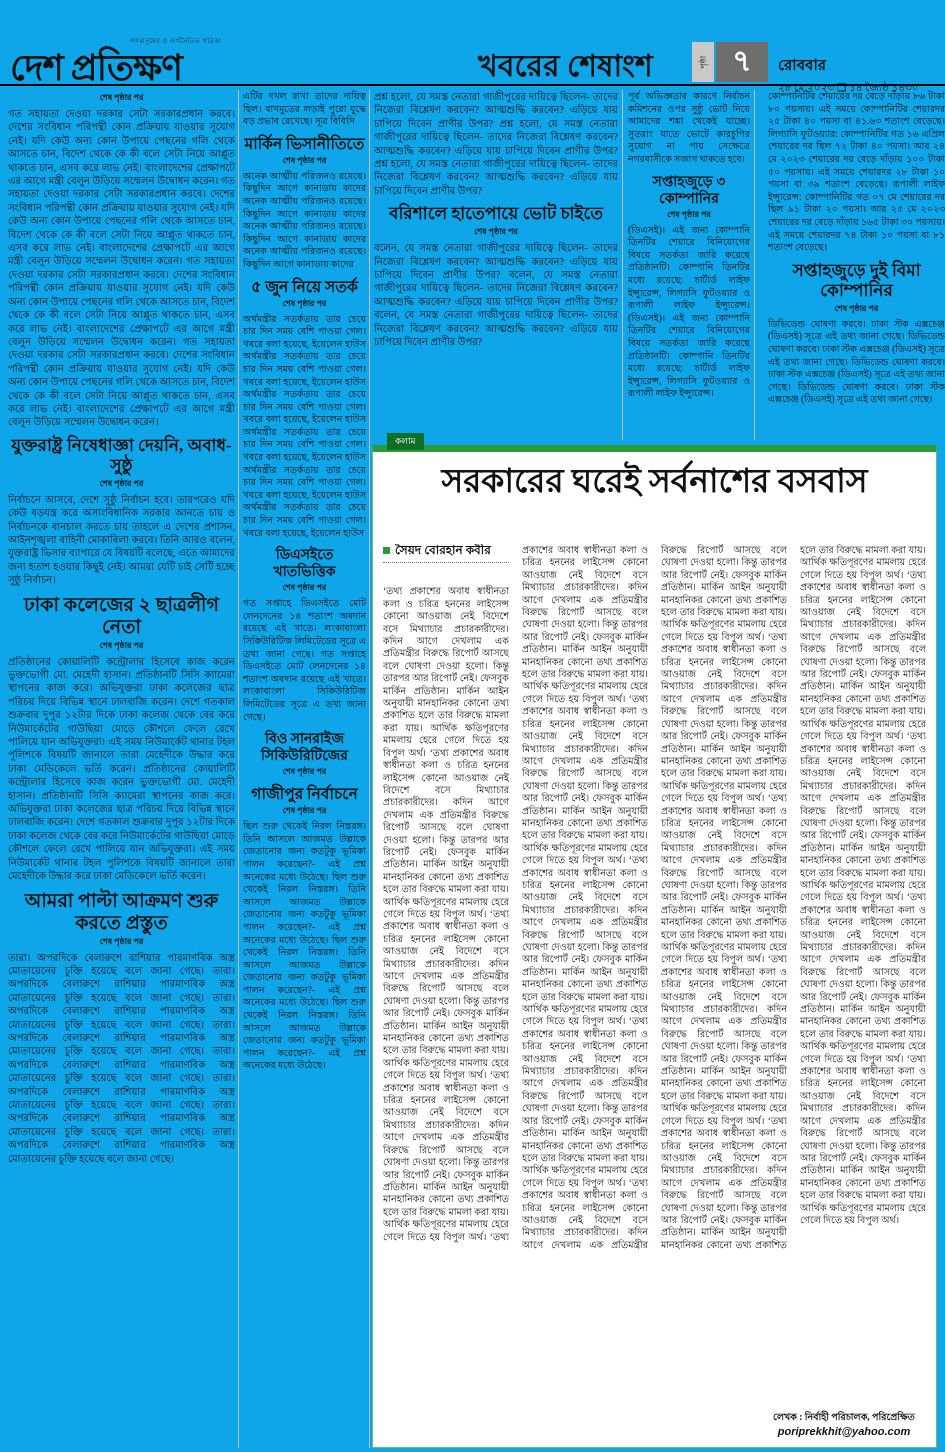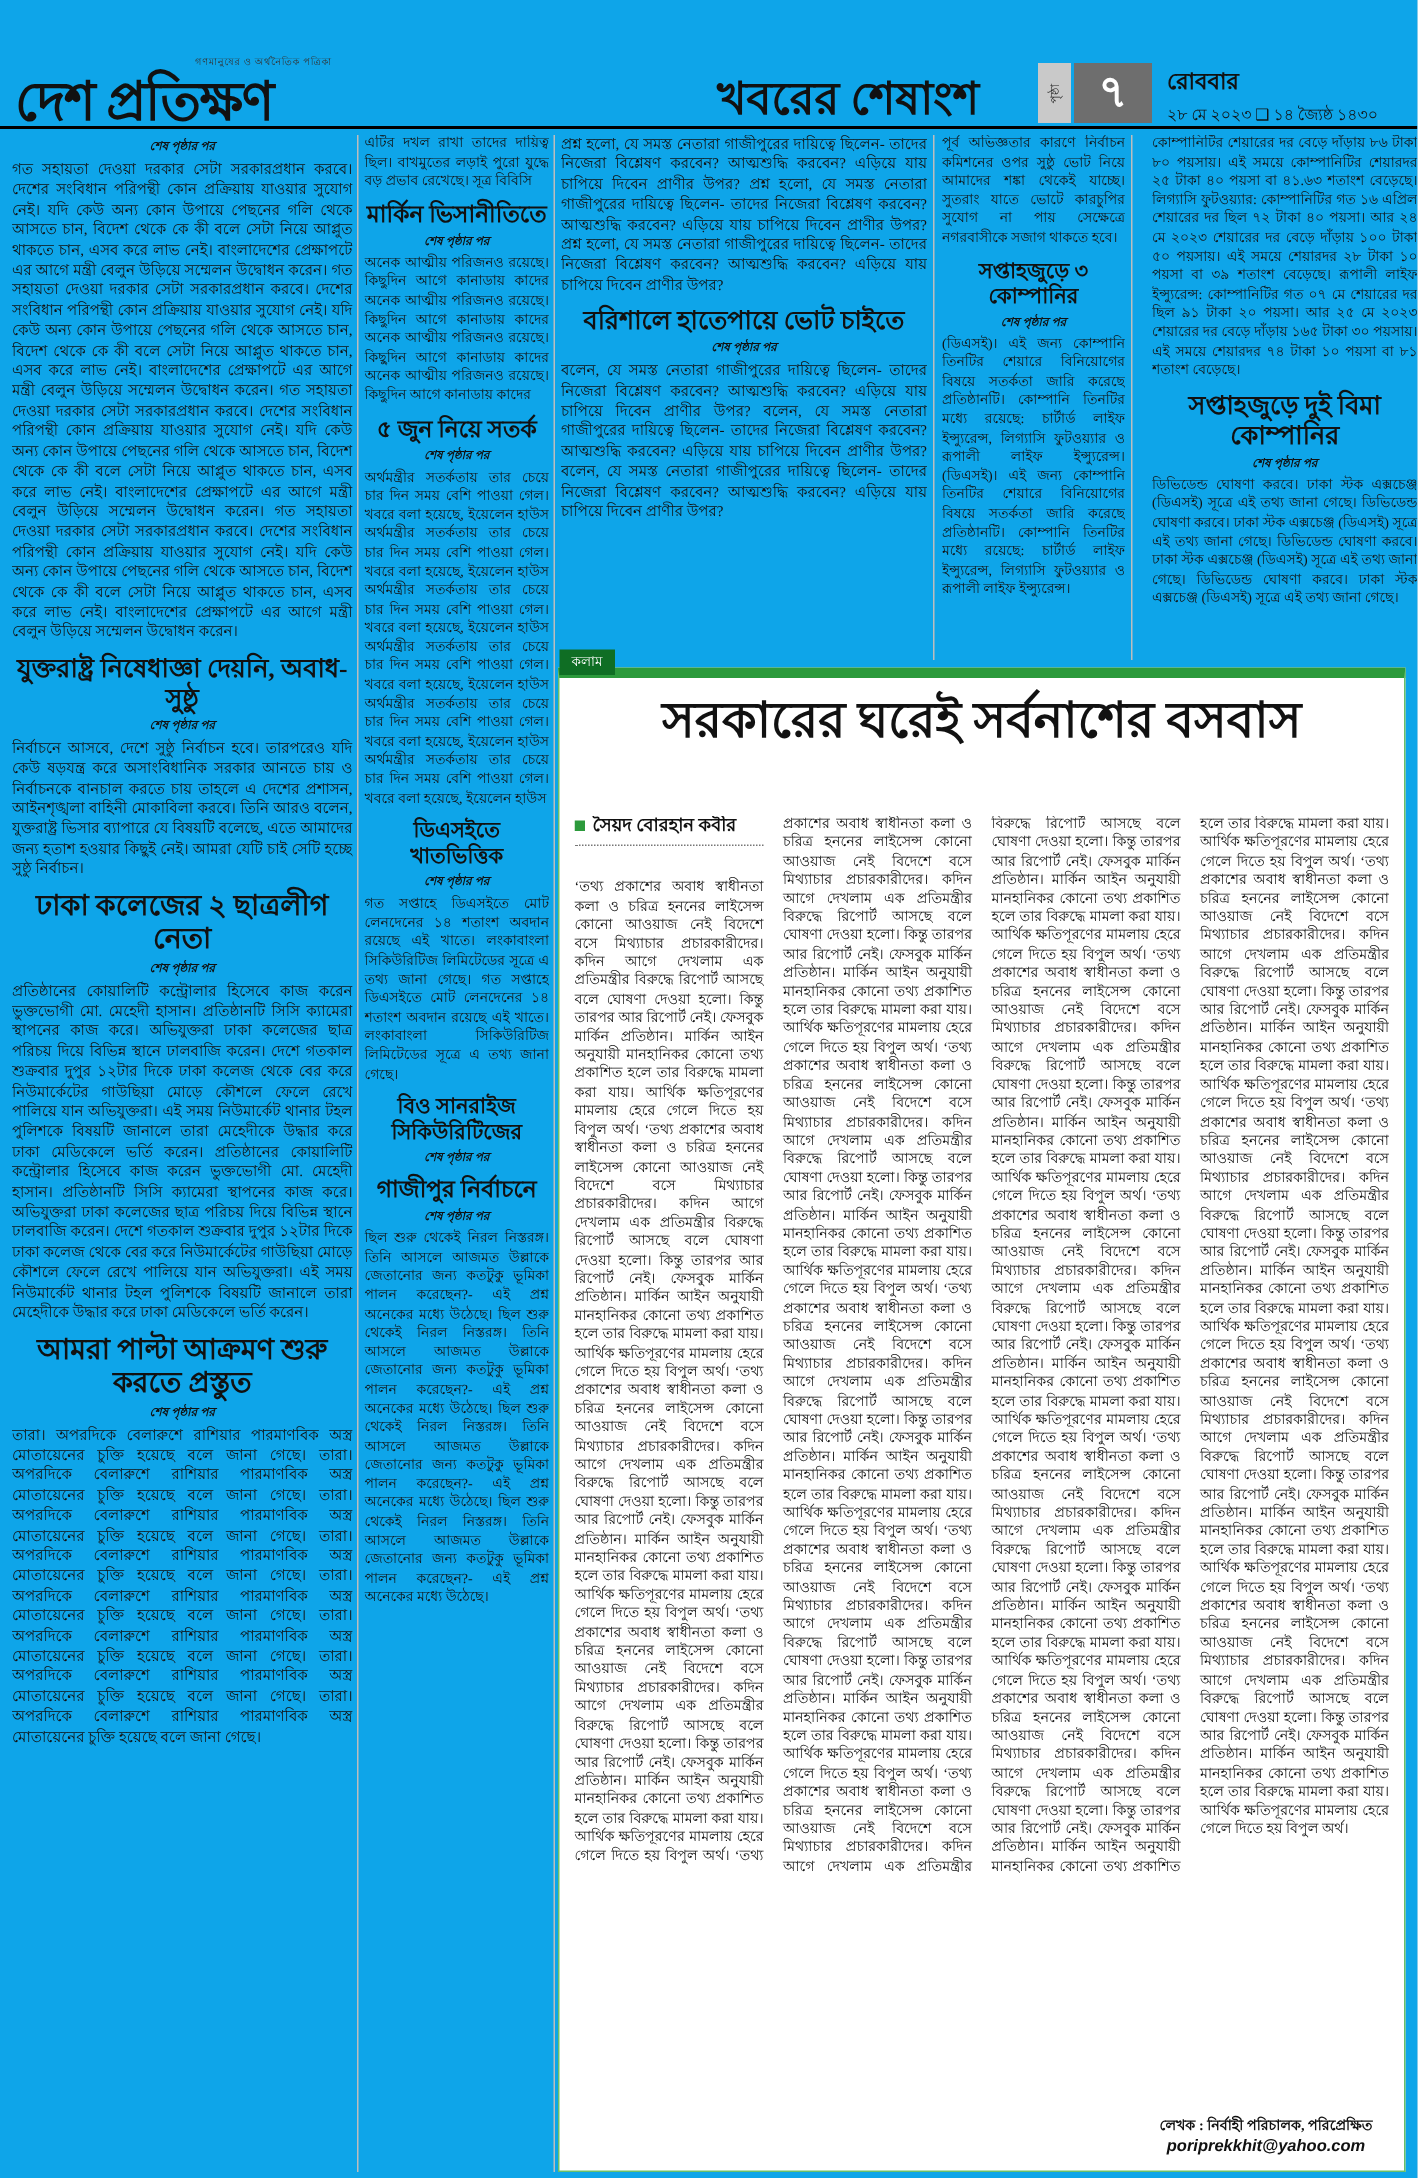--- a/index.html
+++ b/index.html
@@ -9,42 +9,42 @@
   #hdr{position:absolute;left:0;top:0;width:945px;height:84px;border-bottom:2px solid #000;}
   #tagline{position:absolute;left:130px;top:36px;font-size:6.5px;color:#333;letter-spacing:.5px;}
   #masthead{position:absolute;left:10px;top:40px;font-size:36px;font-weight:bold;letter-spacing:-1px;}
   #sectitle{position:absolute;left:478px;top:42px;font-size:30px;font-weight:bold;}
   #pagelabelbox{position:absolute;left:692px;top:42px;width:22px;height:40px;background:#c9c9c9;
         display:flex;align-items:center;justify-content:center;}
   #pagelabelbox span{writing-mode:vertical-rl;transform:rotate(180deg);font-size:8px;color:#222;}
   #pagenumbox{position:absolute;left:716px;top:42px;width:52px;height:40px;background:#6e6e6e;
         display:flex;align-items:center;justify-content:center;color:#fff;font-size:30px;font-weight:bold;}
   #daydate{position:absolute;left:778px;top:42px;}
-  #day{font-size:15px;font-weight:bold;}
+  #day{font-size:15px;font-weight:bold;margin-top:11px;}
   #date{font-size:10.5px;margin-top:2px;}
   
   .col{position:absolute;top:90px;overflow:hidden;}
   #col1{left:8px;width:227px;height:1358px;}
   #col2{left:243px;width:123px;height:1358px;}
   #col3{left:374px;width:244px;height:350px;}
   #col4{left:628px;width:122px;height:350px;}
   #col5{left:768px;width:177px;height:350px;}
   .vr{position:absolute;width:1px;background:#bdbdbd;}
   .art h2{font-weight:bold;text-align:center;margin:7px 0 0;}
   .h19{font-size:19px;line-height:22px;}
   .h17{font-size:17px;line-height:20px;}
   .h15{font-size:14px;line-height:17px;}
   .h16{font-size:15.5px;line-height:18px;}
-  .cont{text-align:center;font-size:8px;font-weight:bold;margin:1px 0 3px;font-style:italic;}
+  .cont{text-align:center;font-size:8px;font-weight:bold;margin:1px 0 3px;}
   .body{font-size:10px;line-height:13.4px;text-align:justify;margin:0;}
   .bsm{font-size:9.3px;line-height:12.6px;}
   
   #obox{position:absolute;left:372px;top:445px;width:565px;height:1003px;
         border:1px solid #6abf69;border-top:7px solid #2c9a3c;box-sizing:border-box;background:#fff;}
-  #okicker{position:absolute;left:0;top:-19px;background:#0f6e24;color:#fff;font-size:9px;
+  #okicker{position:absolute;left:14px;top:-19px;background:#0f6e24;color:#fff;font-size:9px;
         padding:1px 8px;font-family:Liberation Serif, serif;}
   #ohead{font-size:33px;font-weight:bold;text-align:center;margin:10px 4px 6px;line-height:38px;}
   #obody{position:absolute;left:10px;right:10px;top:92px;bottom:8px;overflow:hidden;
         column-count:4;column-gap:13px;font-size:9.5px;line-height:12.4px;text-align:justify;}
   #byline{margin:0 0 22px;border-bottom:1px dotted #777;padding-bottom:5px;}
   #byline .bname{font-weight:bold;font-size:12px;}
   .bullet{display:inline-block;width:7px;height:7px;background:#2c9a3c;margin-right:5px;}
   #ofoot{position:absolute;right:12px;bottom:10px;width:160px;text-align:center;background:#fff;padding-top:2px;}
   #ofootrole{font-size:9.5px;font-weight:bold;}
   #ofootmail{font-size:11px;font-style:italic;font-family:"Liberation Sans",sans-serif;font-weight:bold;}

